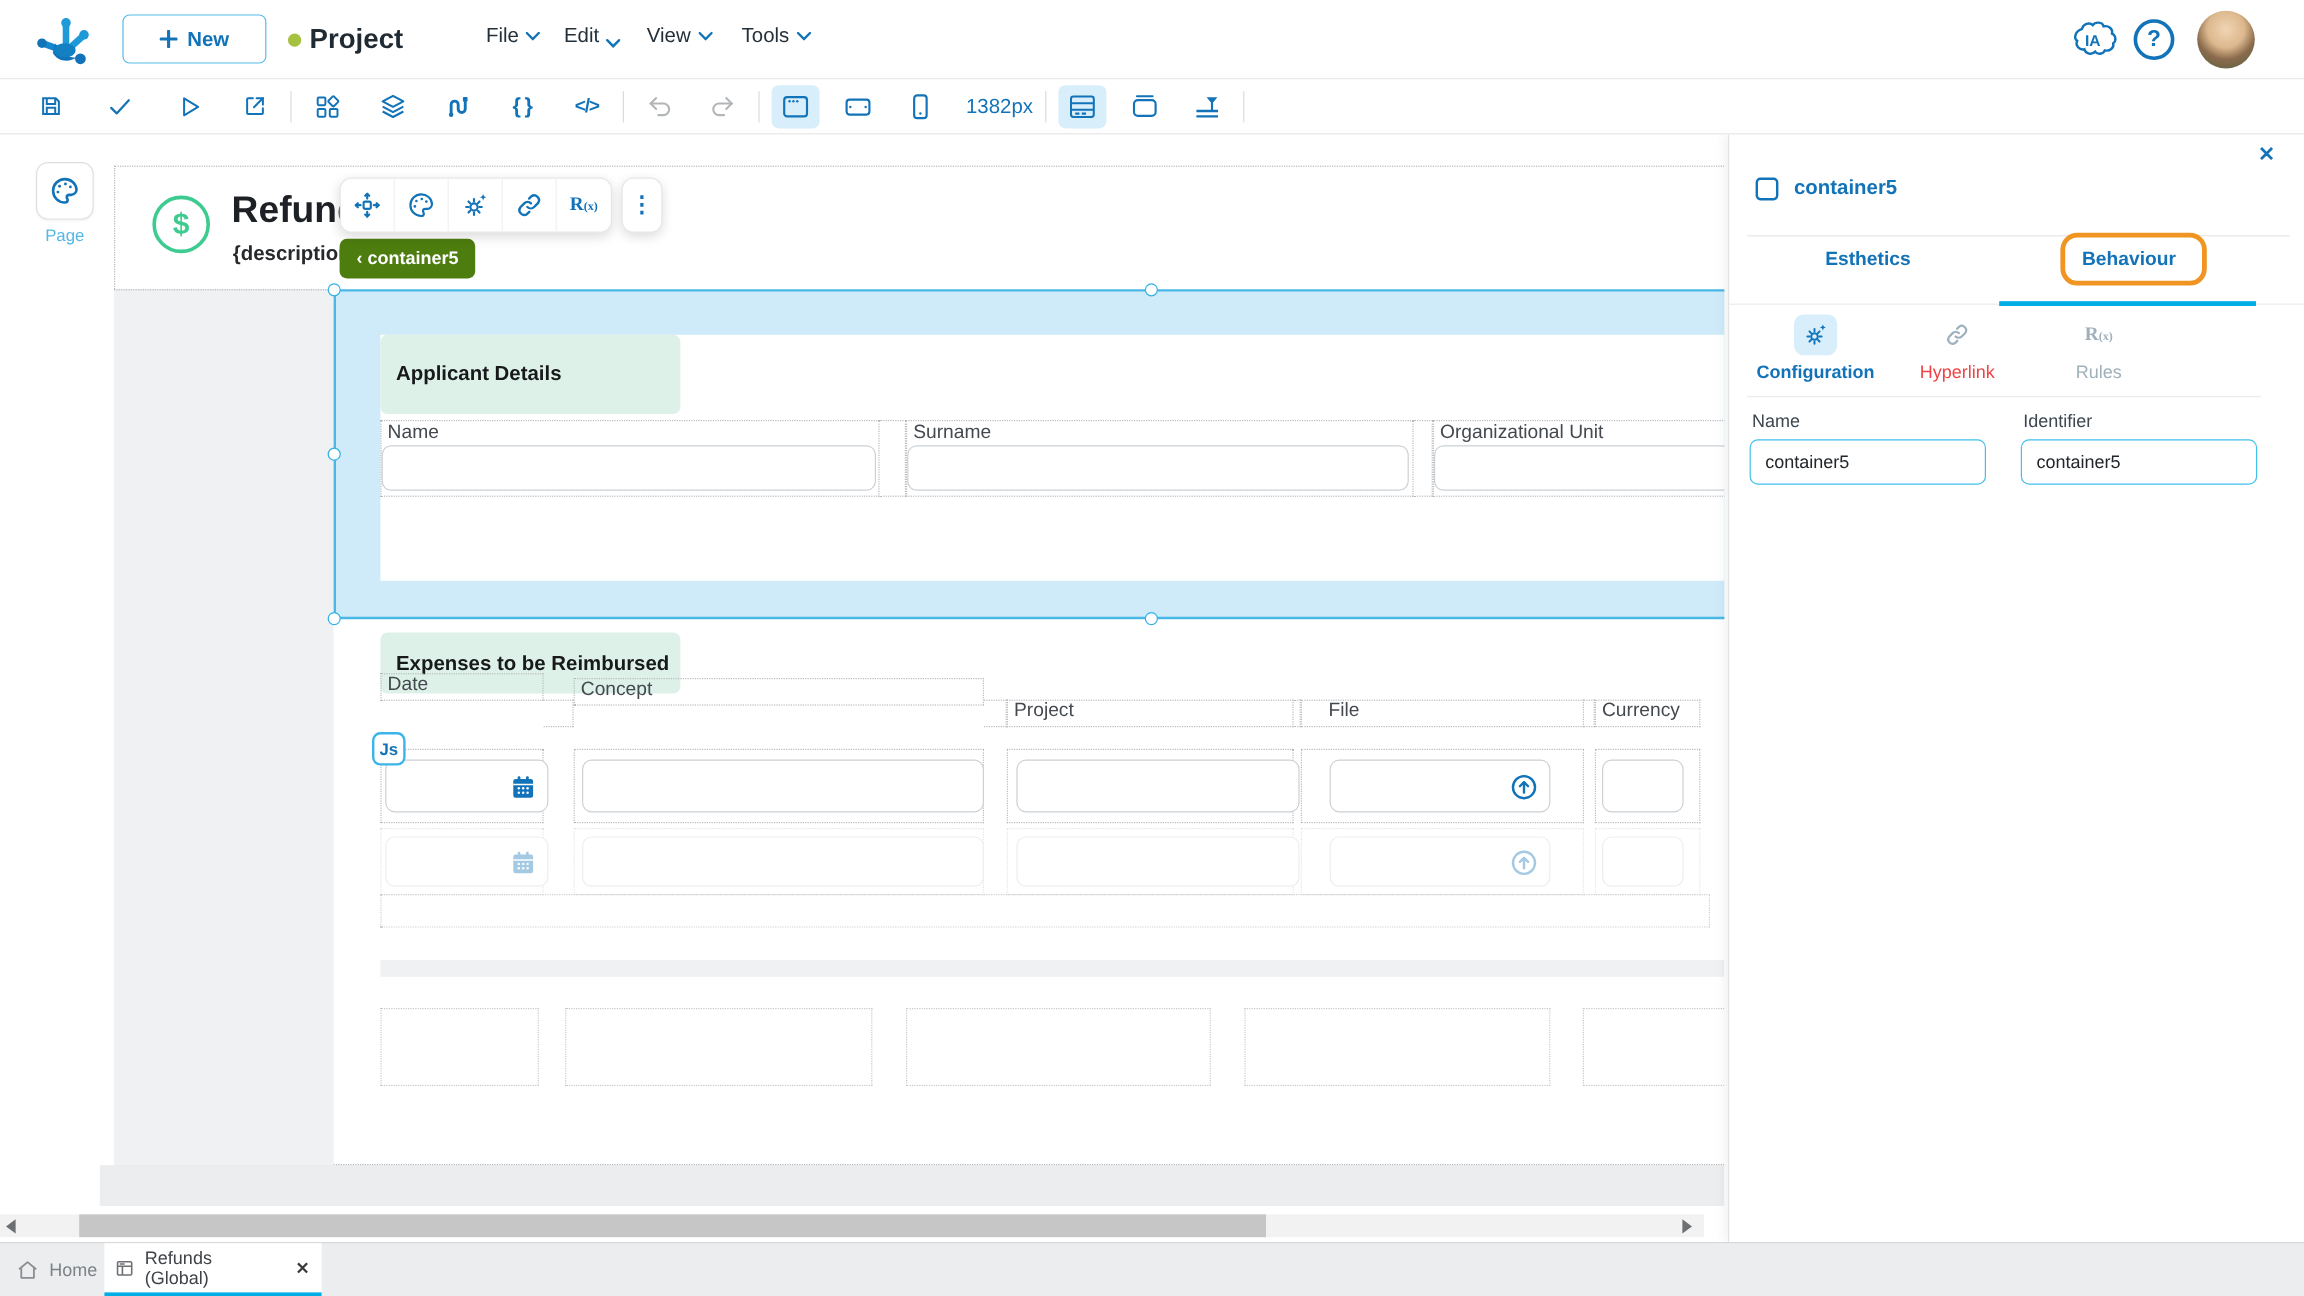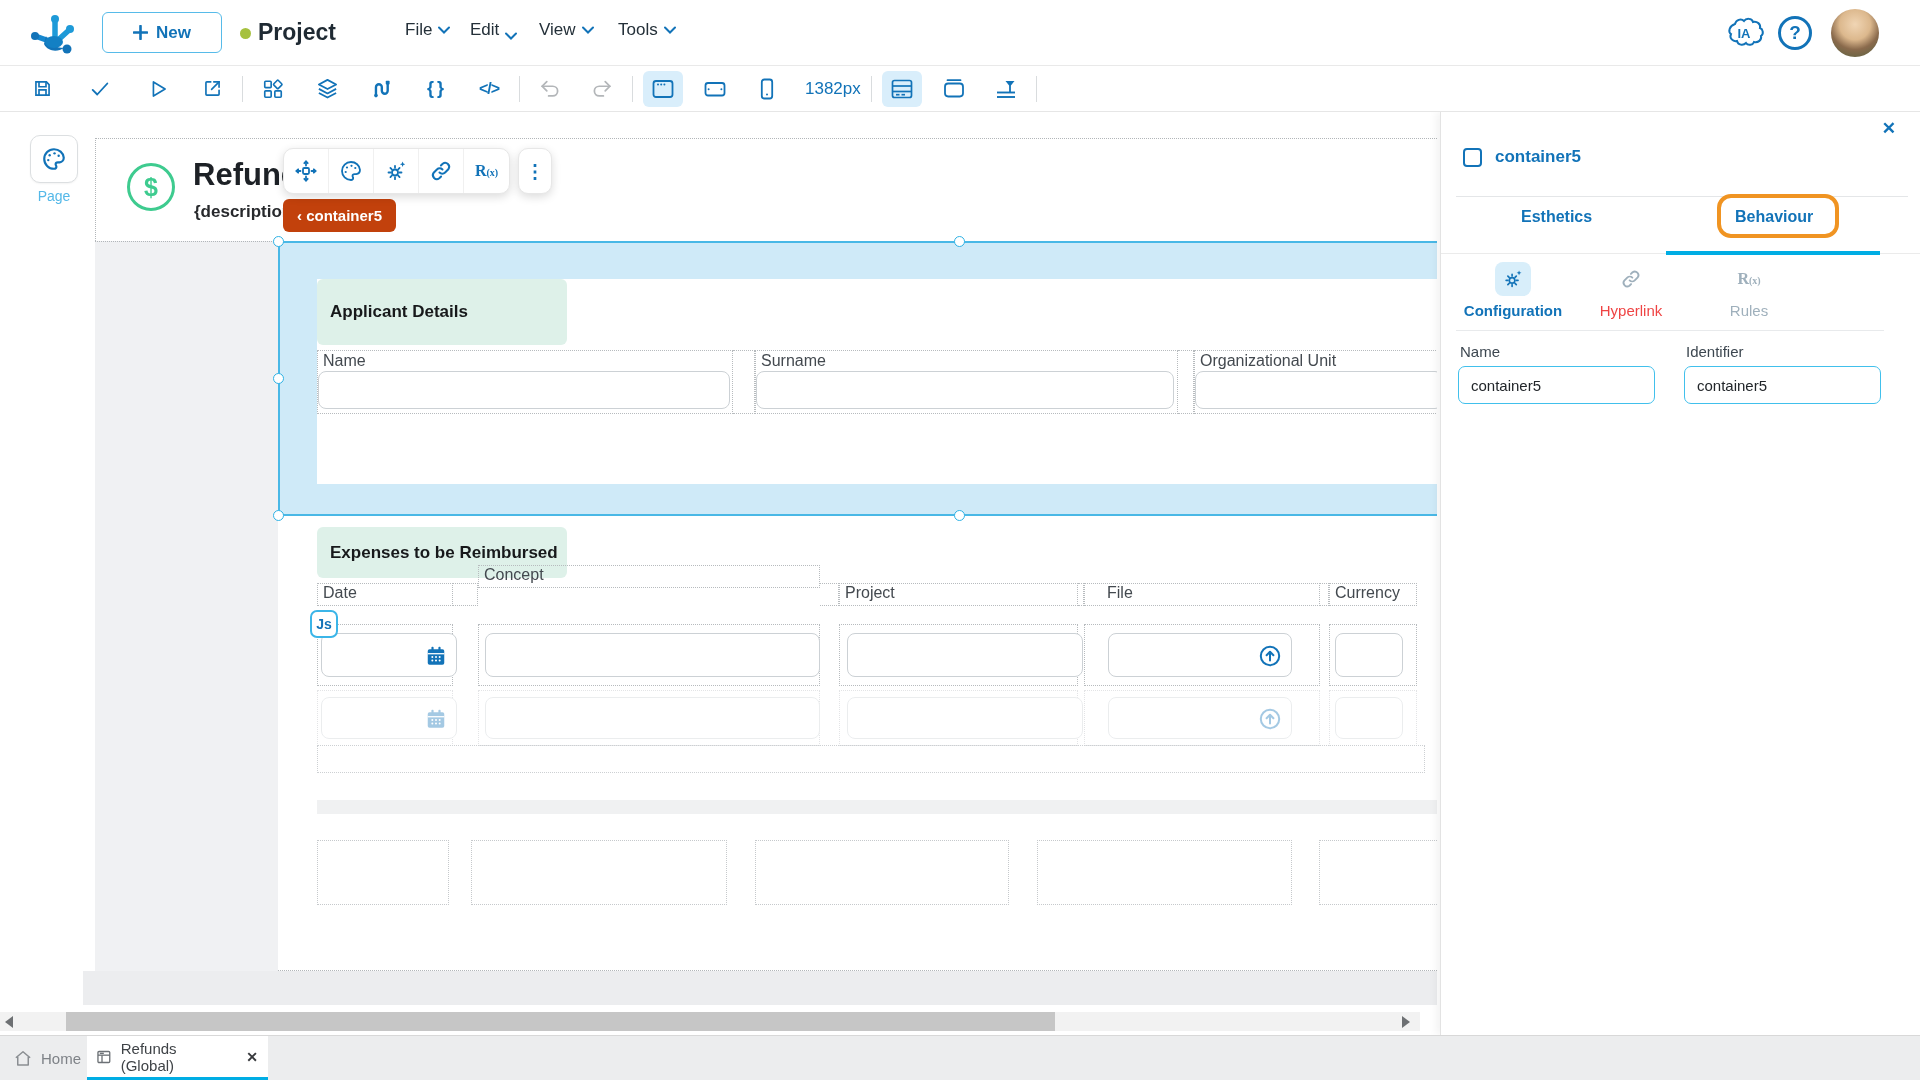--- a/index.html
+++ b/index.html
@@ -34,21 +34,21 @@
   .canvas { left:83px; top:112px; width:1354px; height:893px; background:#fff; overflow:hidden; }
   .dotted { border:1px dotted #b7bbbe; }
   .mint { background:#def1e9; border-radius:6px; display:flex; align-items:center; }
   .mint span { font-size:17px; font-weight:bold; color:#17191b; padding-left:13px; }
   .cell-label { font-size:16px; color:#43494f; padding:1px 0 0 5px; }
   .cv-input { background:#fff; border:1px solid #ccd1d5; border-radius:8px; position:absolute; }
   .handle { width:11px; height:11px; background:#fff; border:1.5px solid #2fb2e5; border-radius:50%; z-index:12; }
   .fl-bar { display:flex; background:#fff; border:1px solid #e7e7e7; border-radius:10px; box-shadow:0 3px 10px rgba(0,0,0,.14); overflow:hidden; }
   .fl-btn { width:45px; height:44px; display:flex; align-items:center; justify-content:center; color:#1273b8; cursor:pointer; border-right:1px solid #f0f0f0; }
   .fl-btn:last-child { border-right:none; }
-  .sel-badge { background:#c2410c; color:#fff; font-weight:bold; font-size:15px; border-radius:6px; display:flex; align-items:center; padding:0 14px; height:33px; }
+  .sel-badge { background:#4d7c0f; color:#fff; font-weight:bold; font-size:15px; border-radius:6px; display:flex; align-items:center; padding:0 14px; height:33px; }
   .rx { font-size:16px; font-weight:bold; font-family:"Liberation Serif", serif; }
   .rx small { font-size:10px; font-weight:bold; }
 
   
   .panel { left:1440px; top:112px; width:480px; height:923px; background:#fff; border-left:1px solid #e3e3e3; box-shadow:-4px 0 8px rgba(0,0,0,.05); z-index:20; }
   .pn-tab { font-size:16px; font-weight:bold; color:#1273b8; cursor:pointer; }
   .subtab { display:flex; flex-direction:column; align-items:center; gap:6px; cursor:pointer; }
   .subtab .lbl { font-size:15px; }
   .pn-field-lbl { font-size:15px; color:#3d4750; }
   .pn-input { width:197px; height:38px; border:1.5px solid #41c0ec; border-radius:7px; font-size:15px; color:#22262a; padding-left:12px;
@@ -314,21 +314,21 @@
     <div class="abs handle" style="left:190px;top:124px;"></div>
     <div class="abs handle" style="left:871px;top:124px;"></div>
     <div class="abs handle" style="left:190px;top:261px;"></div>
     <div class="abs handle" style="left:190px;top:398px;"></div>
     <div class="abs handle" style="left:871px;top:398px;"></div>
 
     <div class="abs mint" style="left:234px;top:415px;width:250px;height:51px;">
       <span>Expenses to be Reimbursed</span>
     </div>
 
-    <div class="abs dotted" style="left:234px;top:471px;width:136px;height:23px;">
+    <div class="abs dotted" style="left:234px;top:449px;width:136px;height:23px;">
       <div class="cell-label" style="padding-top:0;">Date</div>
     </div>
     <div class="abs dotted" style="left:370px;top:471px;width:25px;height:23px;border-left:none;"></div>
     <div class="abs dotted" style="left:395px;top:453px;width:342px;height:23px;">
       <div class="cell-label" style="padding-top:0;">Concept</div>
     </div>
     <div class="abs dotted" style="left:737px;top:471px;width:19px;height:23px;border-left:none;"></div>
     <div class="abs dotted" style="left:756px;top:471px;width:239px;height:23px;">
       <div class="cell-label" style="padding-top:0;">Project</div>
     </div>

